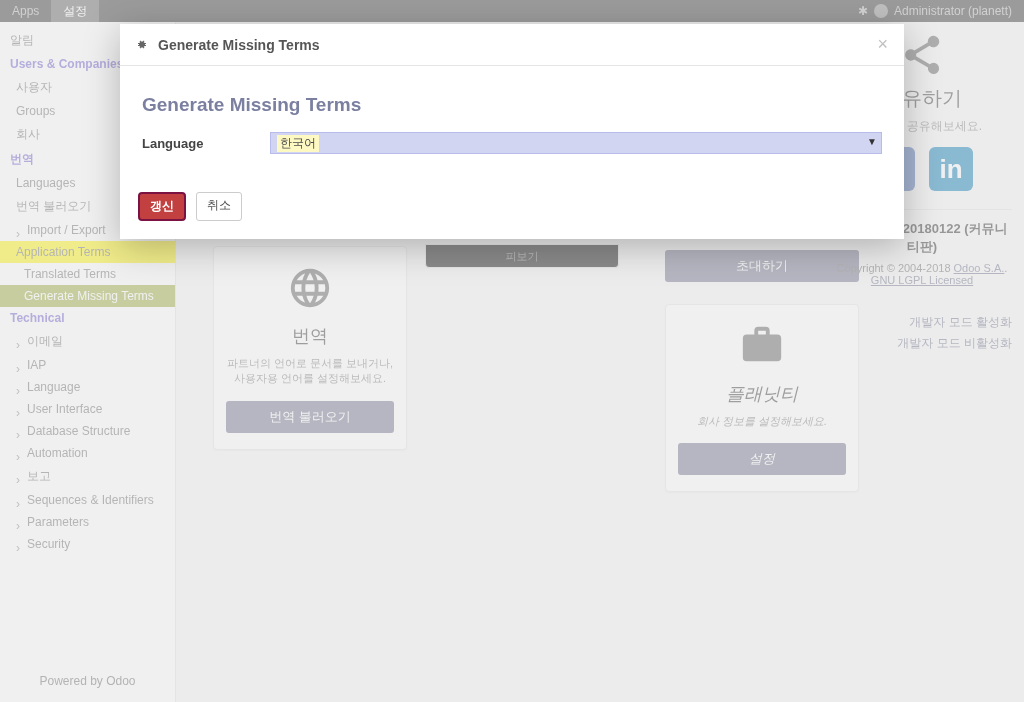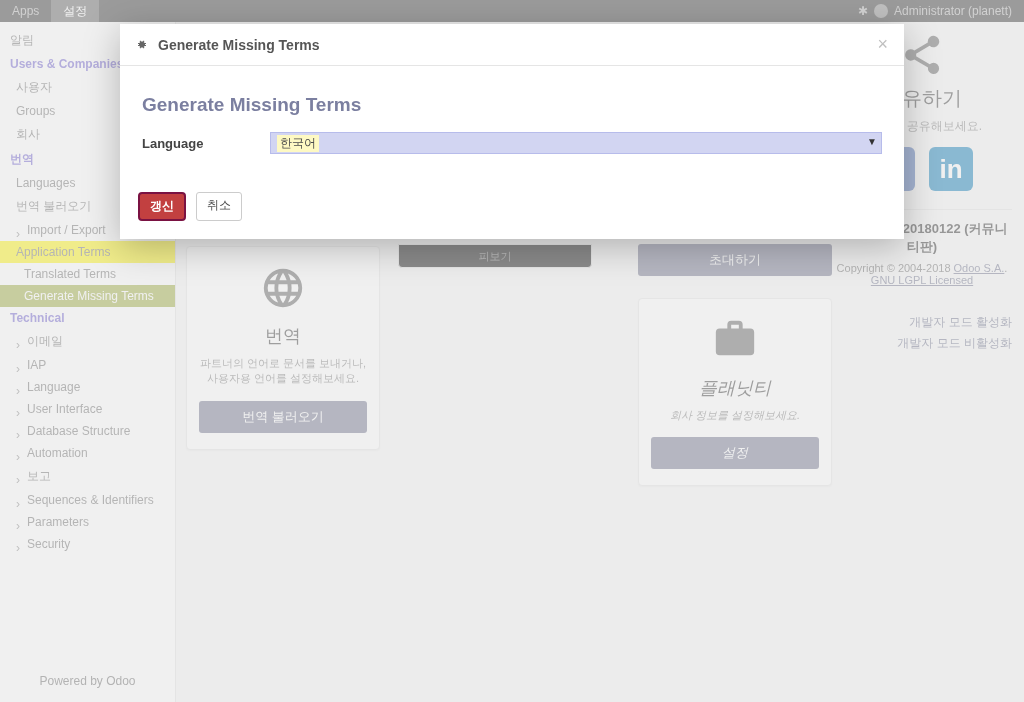--- a/index.html
+++ b/index.html
@@ -7,21 +7,21 @@
 
 
 .topbar { height: 22px; background: #2c2c2c; display: flex; align-items: center; color: #b3b3b3; font-size: 12px; }
 .topbar .tab { padding: 0 12px; height: 22px; line-height: 22px; cursor: pointer; }
 .topbar .tab.active { background: #5b5b5b; color: #fff; }
 .topbar .spacer { flex: 1; }
 .topbar .user { display: flex; align-items: center; gap: 6px; padding-right: 12px; color: #b3b3b3; }
 .topbar .avatar { width: 14px; height: 14px; border-radius: 50%; background: #888; }
 
 
-.layout { display: flex; height: calc(702px - 22px); }
+.layout { display: flex; height: calc(702px - 22px); gap: 27px; }
 .sidebar { width: 176px; background: #fff; border-right: 1px solid #e0e0e0; padding: 6px 0; font-size: 12px; color: #6b6b6b; display: flex; flex-direction: column; }
 .sidebar .scroll { flex: 1; overflow-y: auto; }
 .sidebar .cat { padding: 4px 10px; color: #6a5acd; font-weight: bold; }
 .sidebar .item { padding: 4px 10px 4px 10px; cursor: pointer; display: flex; align-items: center; }
 .sidebar .item.sub { padding-left: 16px; }
 .sidebar .item.subsub { padding-left: 24px; }
 .sidebar .item.hl { background: #fff600; }
 .sidebar .item.hl2 { background: #9aa836; color: #fff; }
 .sidebar .caret { width: 7px; height: 7px; display: inline-block; margin-right: 4px; }
 .caret::before { content: "›"; color: #888; font-size: 12px; }
@@ -72,21 +72,21 @@
 .btn-sm { padding: 4px 10px; font-size: 12px; border-radius: 3px; background: #fff; border: 1px solid #ccc; cursor: pointer; }
 .btn-sm.primary { background: #c24040; color: #fff; border: 2px solid #7a1242; font-weight: bold; border-radius: 4px; }
 
 
 .bg-logo { position: absolute; top: 32px; left: 14px; font-size: 42px; font-weight: bold; }
 .bg-logo span:nth-child(1){color:#8f8f8f;} .bg-logo span:nth-child(2){color:#a24689;} .bg-logo span:nth-child(3){color:#8f8f8f;} .bg-logo span:nth-child(4){color:#a24689;}
 
 .card-slim { width: 194px; height: 24px; background: #000000; border: 1px solid #e3e3e3; border-radius: 0 0 4px 4px; text-align: center; font-size: 11px; color: #7b7b7b; padding-top: 4px; }
 
 .inv-btn-card { width: 194px; text-align: center; }
-.inv-btn-card .btn { display: block; width: 100%; height: 32px; line-height: 32px; background: #6b6f8a; color: #fff; border-radius: 3px; font-size: 13px; cursor: pointer; margin-top: 2px; }
+.inv-btn-card .btn { display: block; width: 100%; height: 32px; line-height: 32px; background: #6b6f8a; color: #fff; border-radius: 3px; font-size: 13px; cursor: pointer; margin-top: 8px; }
 .icon-debug { display: inline-block; width: 10px; }
 </style>
 </head>
 <body>
 
 <div class="topbar">
   <div class="tab">Apps</div>
   <div class="tab active">설정</div>
   <div class="spacer"></div>
   <div class="user">

